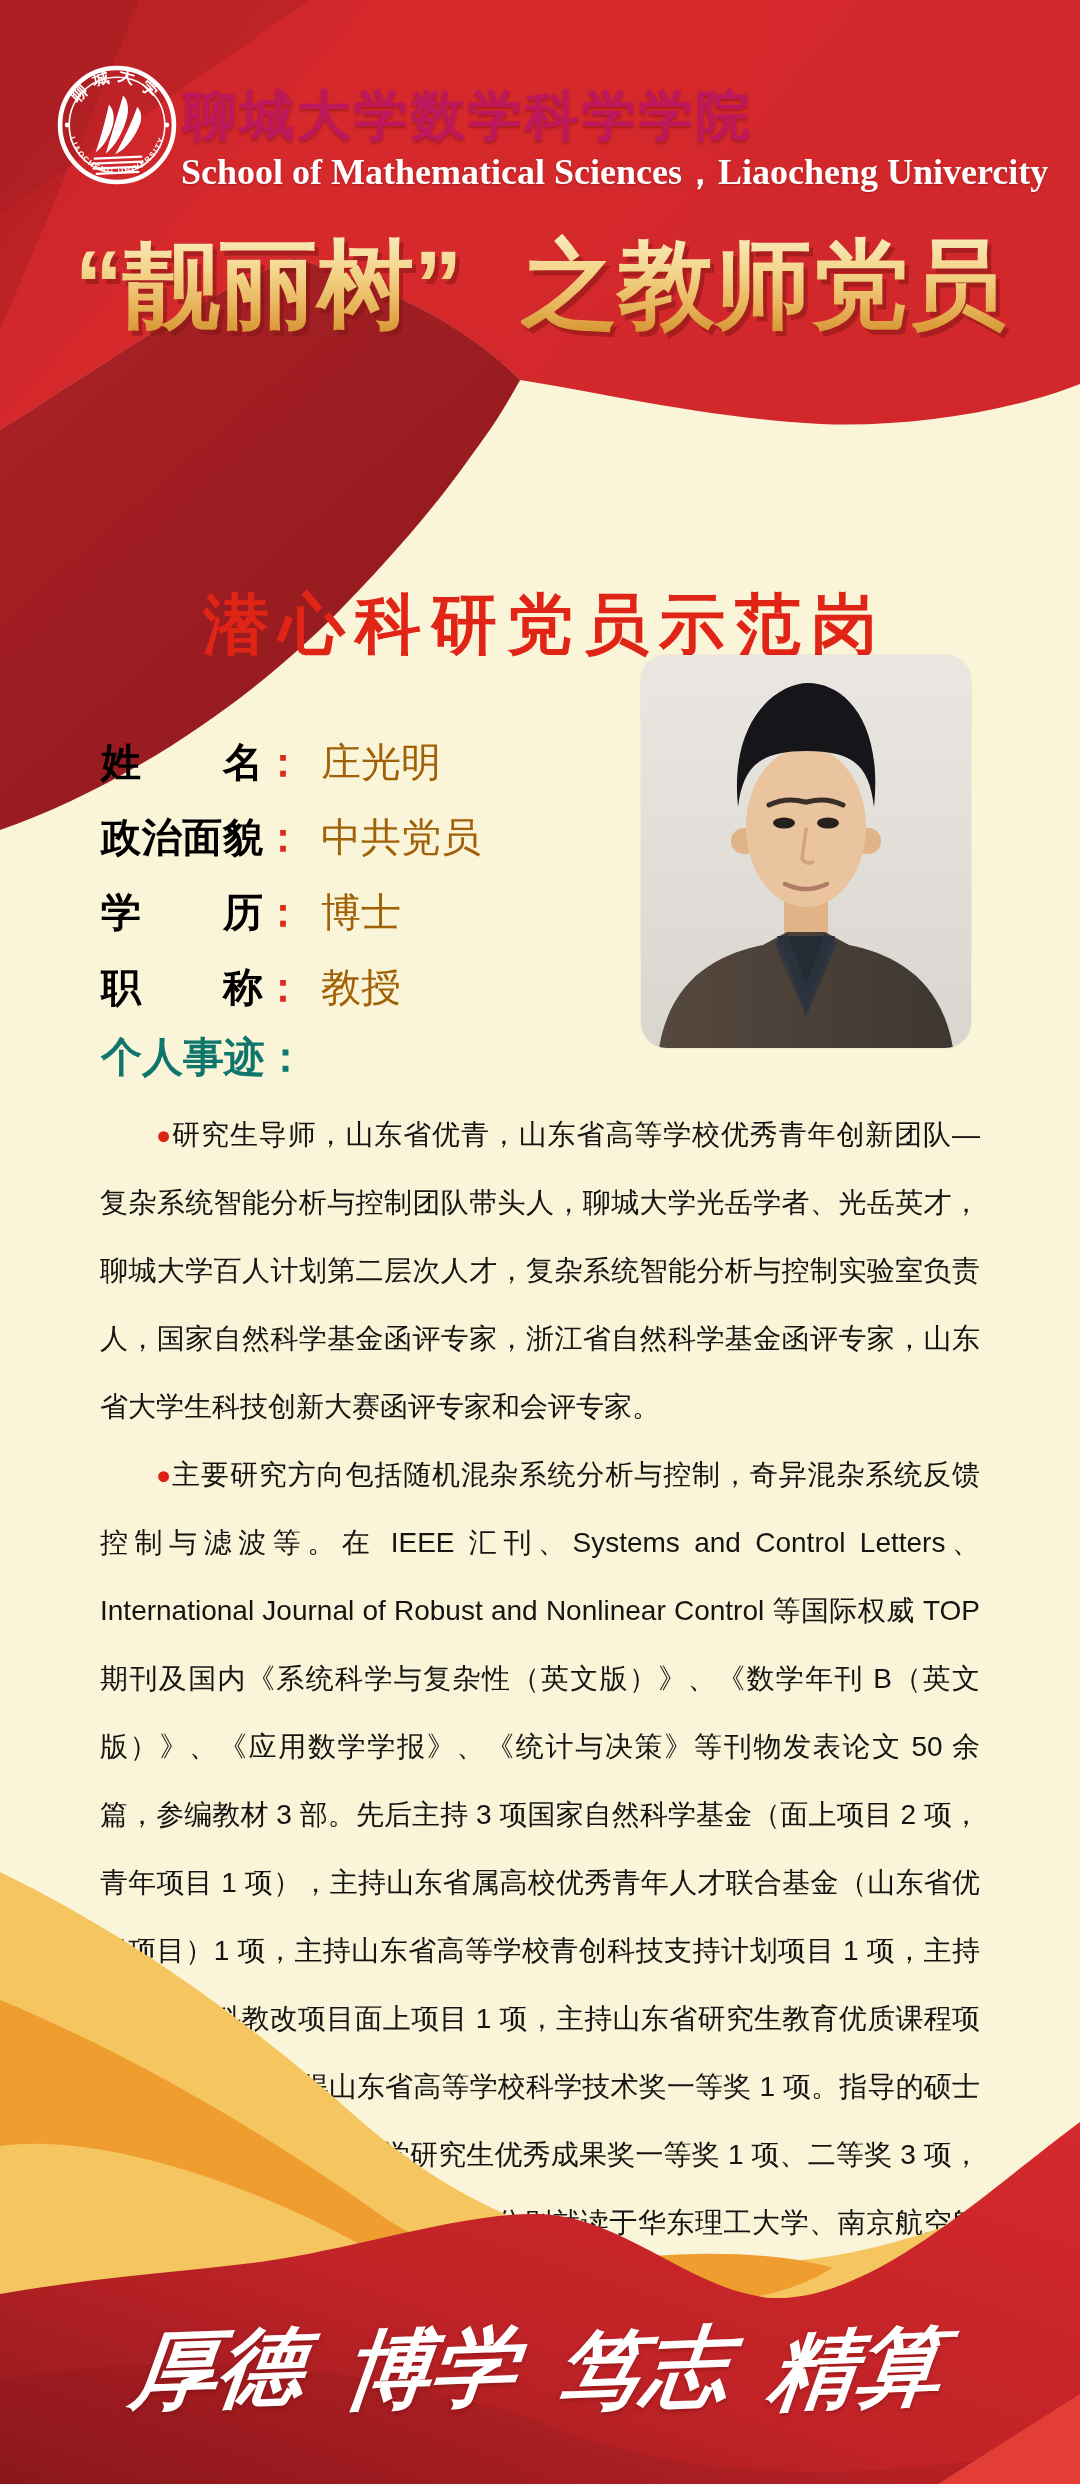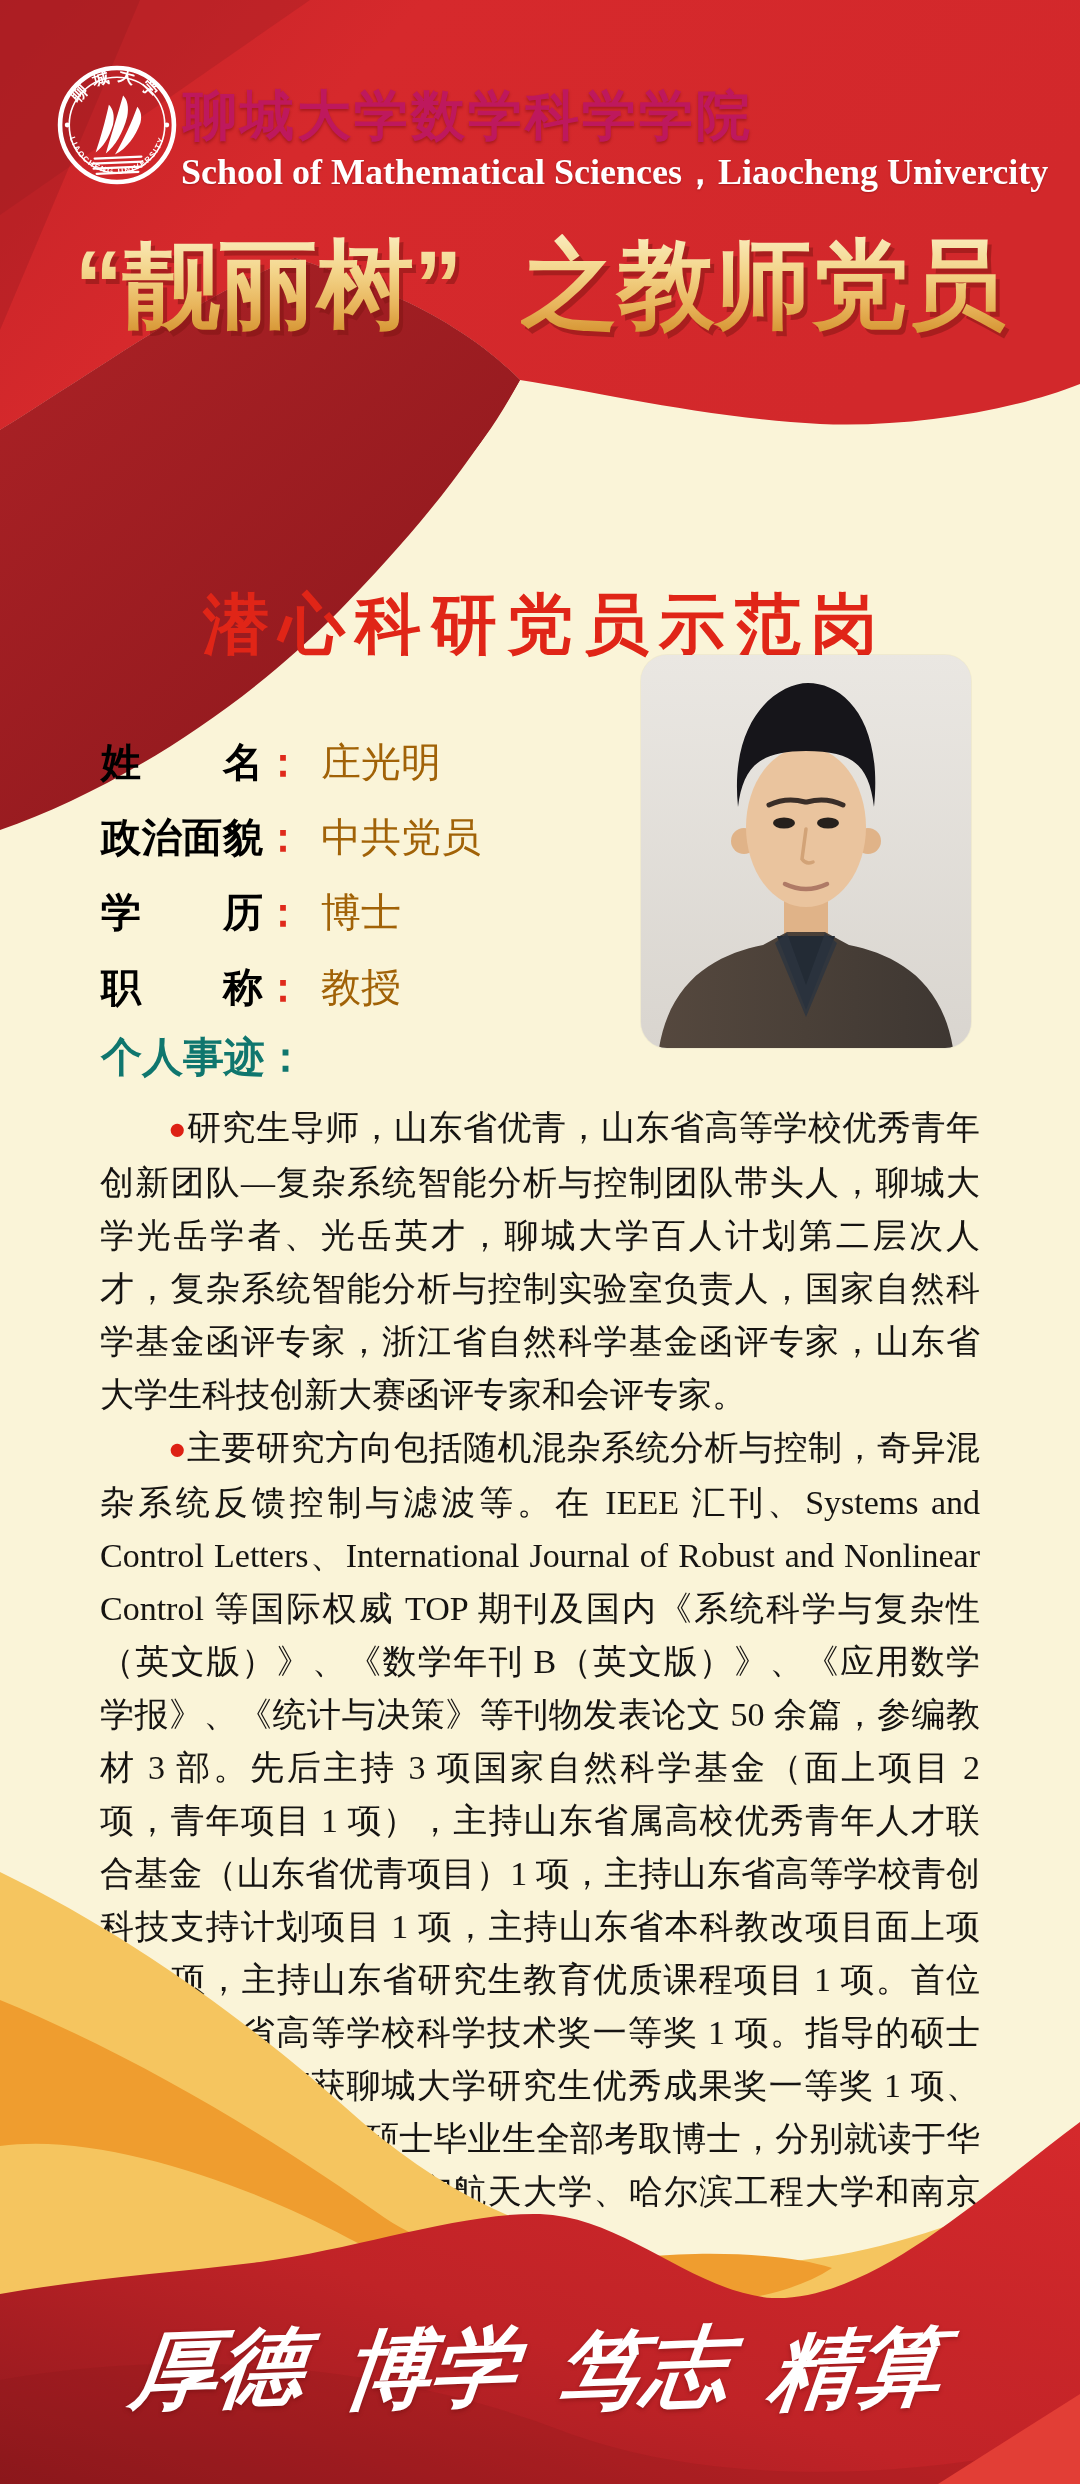--- a/index.html
+++ b/index.html
@@ -59,22 +59,22 @@
   }
   .photo{
     position:absolute;left:641px;top:655px;width:330px;height:393px;
     border-radius:26px;overflow:hidden;background:#E6E2DC;
     box-shadow:0 0 0 1px rgba(0,0,0,.04);
   }
 
   
   .deeds{
     position:absolute;left:100px;top:1101px;width:880px;
-    font-family:Liberation Serif, serif;
-    font-size:34px;line-height:53px;color:#161412;
+    font-family:Liberation Sans, sans-serif;
+    font-size:28px;line-height:68px;color:#161412;
     text-align:justify;
   }
   .deeds p{margin:0;text-indent:2em;}
   .bullet{color:#DD2114;font-size:.9em;}
 
   
   .bottom-waves{position:absolute;left:0;top:1800px;}
   .motto{
     position:absolute;left:132px;top:2318px;width:810px;
     display:flex;justify-content:space-between;

